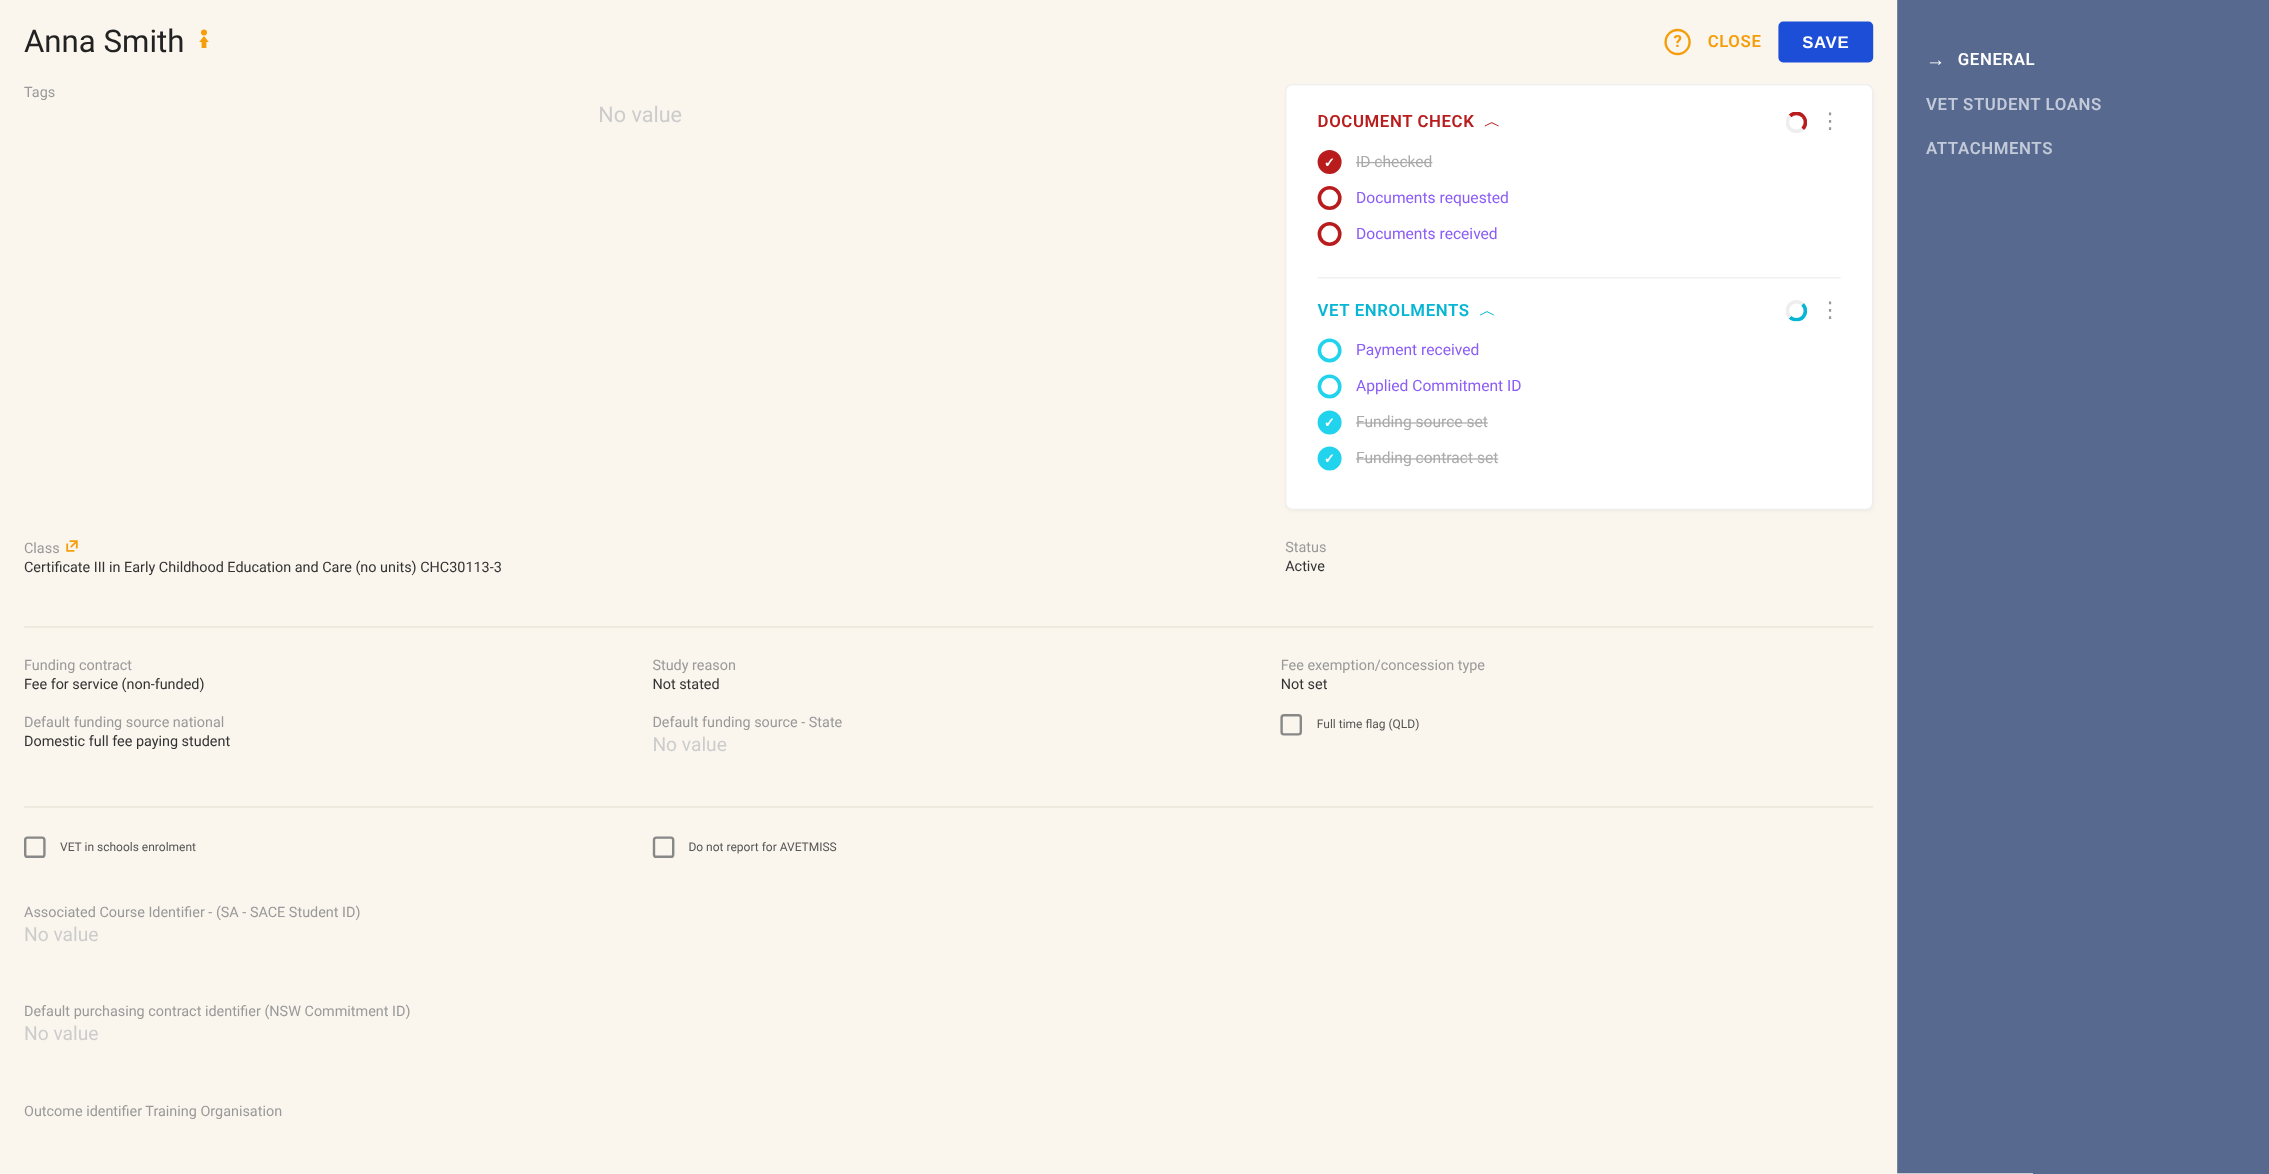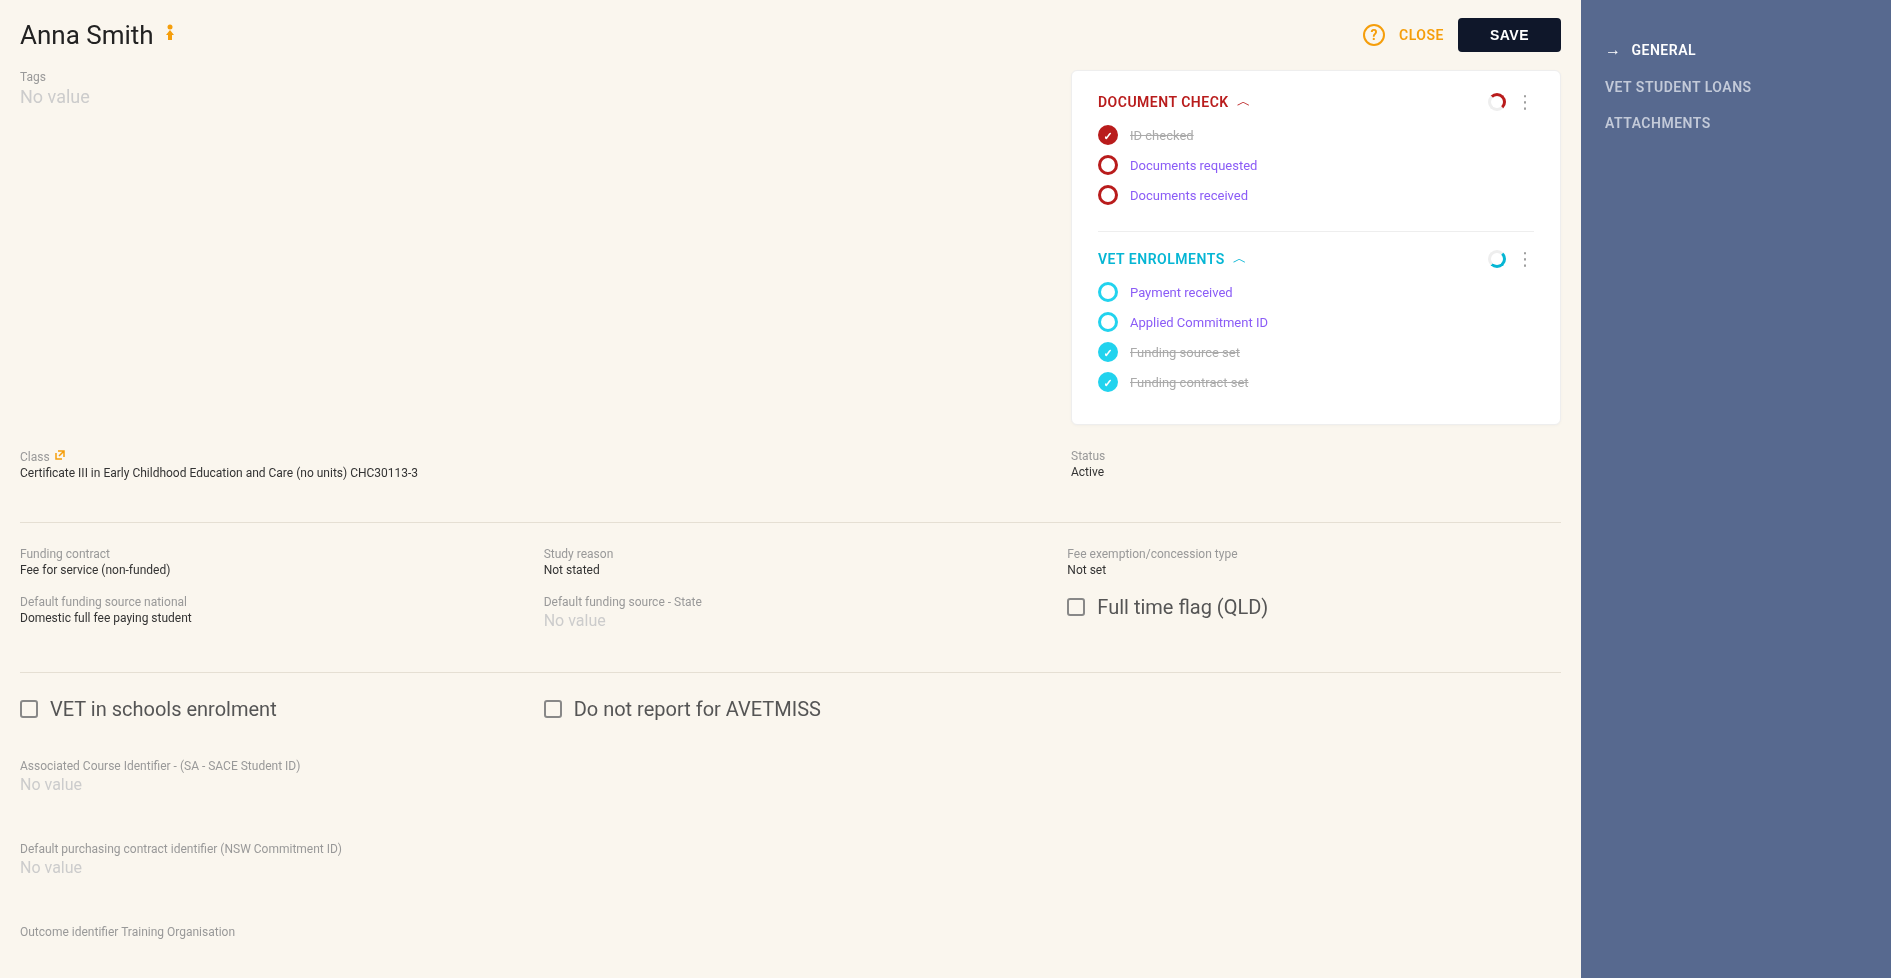--- a/index.html
+++ b/index.html
@@ -38,32 +38,32 @@
   cursor: pointer;
 }
 .close-btn {
   color: #f59e0b;
   font-weight: 600;
   font-size: 14px;
   letter-spacing: 0.5px;
   cursor: pointer;
 }
 .save-btn {
-  background: #0f172a;
+  background: #1d4ed8;
   color: #fff;
   font-weight: 600;
   font-size: 14px;
   letter-spacing: 0.5px;
-  padding: 9px 32px;
+  padding: 9px 20px;
   border-radius: 4px;
   border: none;
   cursor: pointer;
 }
 .content-area { display: flex; gap: 24px; }
-.left-col { flex: 1; }
+.left-col { flex: 1; text-align: center; }
 .field-label {
   font-size: 12px;
   color: #999;
   margin-bottom: 2px;
   display: flex;
   align-items: center;
   gap: 4px;
 }
 .ext-link-icon { color: #f59e0b; font-size: 12px; }
 .field-value { font-size: 12px; color: #333; margin-bottom: 18px; }
@@ -131,21 +131,21 @@
 .field-col { flex: 1; }
 .section-divider { border: none; border-top: 1px solid #e5dfd3; margin: 24px 0; }
 
 .checkbox-field { display: flex; align-items: center; gap: 12px; margin-bottom: 18px; }
 .checkbox {
   width: 18px; height: 18px;
   border: 2px solid #888;
   border-radius: 3px;
   cursor: pointer;
 }
-.checkbox-label { font-size: 20px; color: #555; }
+.checkbox-label { font-size: 10px; color: #555; }
 
 .sidebar-item {
   display: flex; align-items: center; gap: 10px;
   padding: 10px 0;
   font-size: 14px;
   font-weight: 600;
   letter-spacing: 0.5px;
   color: #c3cad9;
   cursor: pointer;
 }

